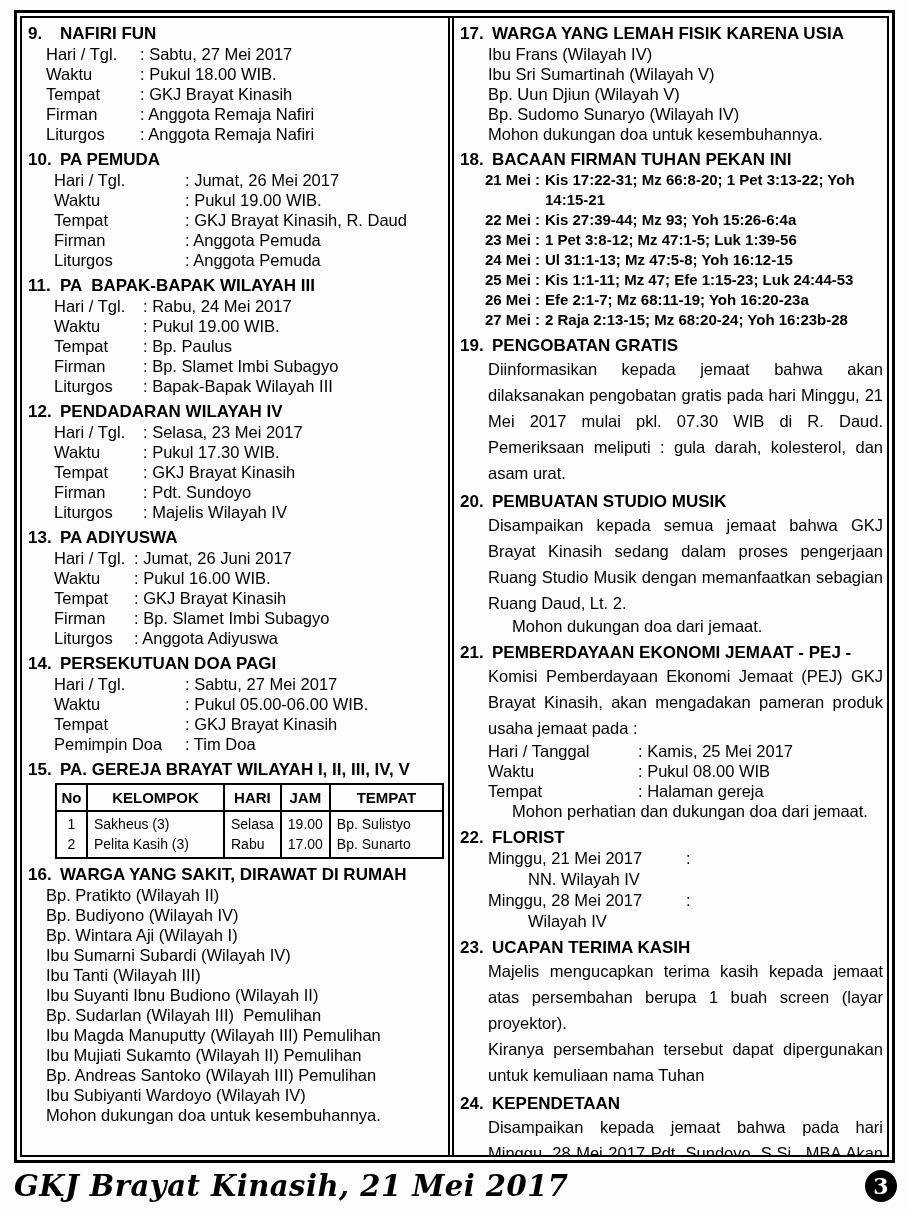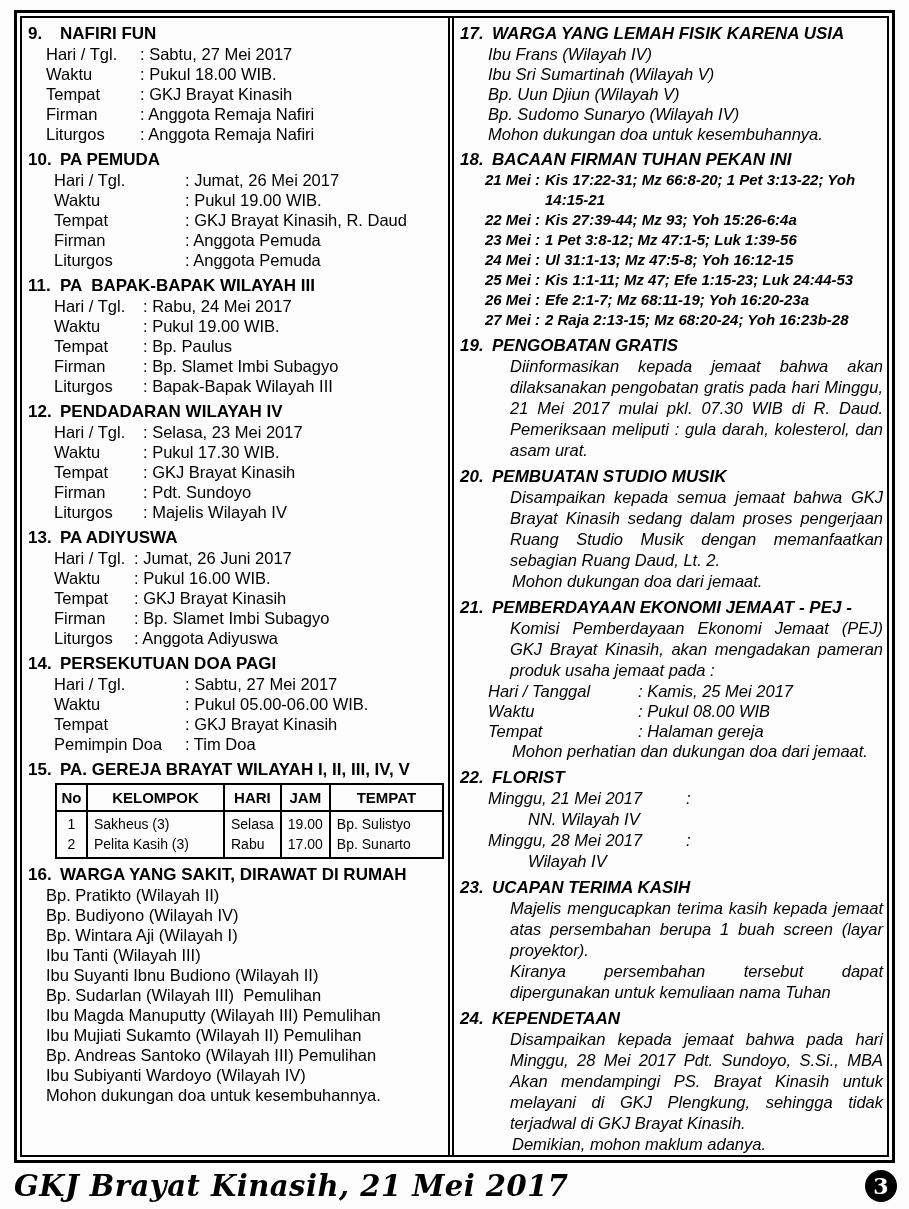--- a/index.html
+++ b/index.html
@@ -16,21 +16,21 @@
     border: 3px solid #000; padding: 3px; background: #fdfdfd;
   }
   .frame-inner {
     width: 100%; height: 100%;
     border: 2px solid #000;
     display: flex; overflow: hidden;
   }
   .col { overflow: hidden; padding: 6px 4px 2px 6px; }
   .col-left { width: 426px; flex: none; }
   .divider { flex: none; width: 6px; border-left: 2px solid #000; border-right: 2px solid #000; }
-  .col-right { flex: 1; font-style: italic; }
+  .col-right { flex: 1; }
 
   .sec { margin-bottom: 6px; }
   .sec-head { display: flex; font-weight: 700; font-size: 17px; line-height: 20px; white-space: pre-wrap; }
   .sec-num { flex: none; width: 32px; }
   .sec-title { flex: 1; }
 
   .ind18 { padding-left: 18px; }
   .ind25 { padding-left: 25px; }
   .ind26 { padding-left: 26px; }
   .ind28 { padding-left: 28px; }
@@ -53,21 +53,21 @@
   .pa-table th:nth-child(3){ width: 56px; }
   .pa-table th:nth-child(4){ width: 45px; }
   .pa-table th:nth-child(5){ width: 113px; }
   .pa-table tbody tr:first-child td { border-bottom: none; padding-top: 3px; }
   .pa-table tbody tr:last-child td { border-top: none; padding-bottom: 4px; }
 
   .reading { display: flex; font-weight: 700; font-size: 15px; line-height: 20px; }
   .r-date { flex: none; width: 60px; white-space: pre; }
   .r-text { flex: 1; }
 
-  .para { text-align: justify; font-size: 16.5px; line-height: 21px; margin-left: 22px; }
+  .para { text-align: justify; font-size: 16.5px; line-height: 26px; }
   .note { font-size: 16.5px; line-height: 21px; margin-left: 24px; }
 
   .f-head { display: flex; font-size: 16.5px; line-height: 21px; }
   .f-date { flex: none; width: 198px; }
   .f-value { padding-left: 40px; font-size: 16.5px; line-height: 21px; }
 
   .footer {
     position: absolute; left: 14px; right: 12px; top: 1165px; height: 42px;
     display: flex; justify-content: space-between; align-items: center; gap: 12px;
   }
@@ -297,20 +297,21 @@
 
         <section class="sec">
           <div class="sec-head">
             <span class="sec-num">16.</span>
             <span class="sec-title">WARGA YANG SAKIT, DIRAWAT DI RUMAH</span>
           </div>
           <div class="ind18">
             <div class="li">Bp. Pratikto (Wilayah II)</div>
             <div class="li">Bp. Budiyono (Wilayah IV)</div>
             <div class="li">Bp. Wintara Aji (Wilayah I)</div>
+            <div class="li">Ibu Sumarni Subardi (Wilayah IV)</div>
             <div class="li">Ibu Tanti (Wilayah III)</div>
             <div class="li">Ibu Suyanti Ibnu Budiono (Wilayah II)</div>
             <div class="li">Bp. Sudarlan (Wilayah III)  Pemulihan</div>
             <div class="li">Ibu Magda Manuputty (Wilayah III) Pemulihan</div>
             <div class="li">Ibu Mujiati Sukamto (Wilayah II) Pemulihan</div>
             <div class="li">Bp. Andreas Santoko (Wilayah III) Pemulihan</div>
             <div class="li">Ibu Subiyanti Wardoyo (Wilayah IV)</div>
             <div class="li">Mohon dukungan doa untuk kesembuhannya.</div>
           </div>
         </section>

